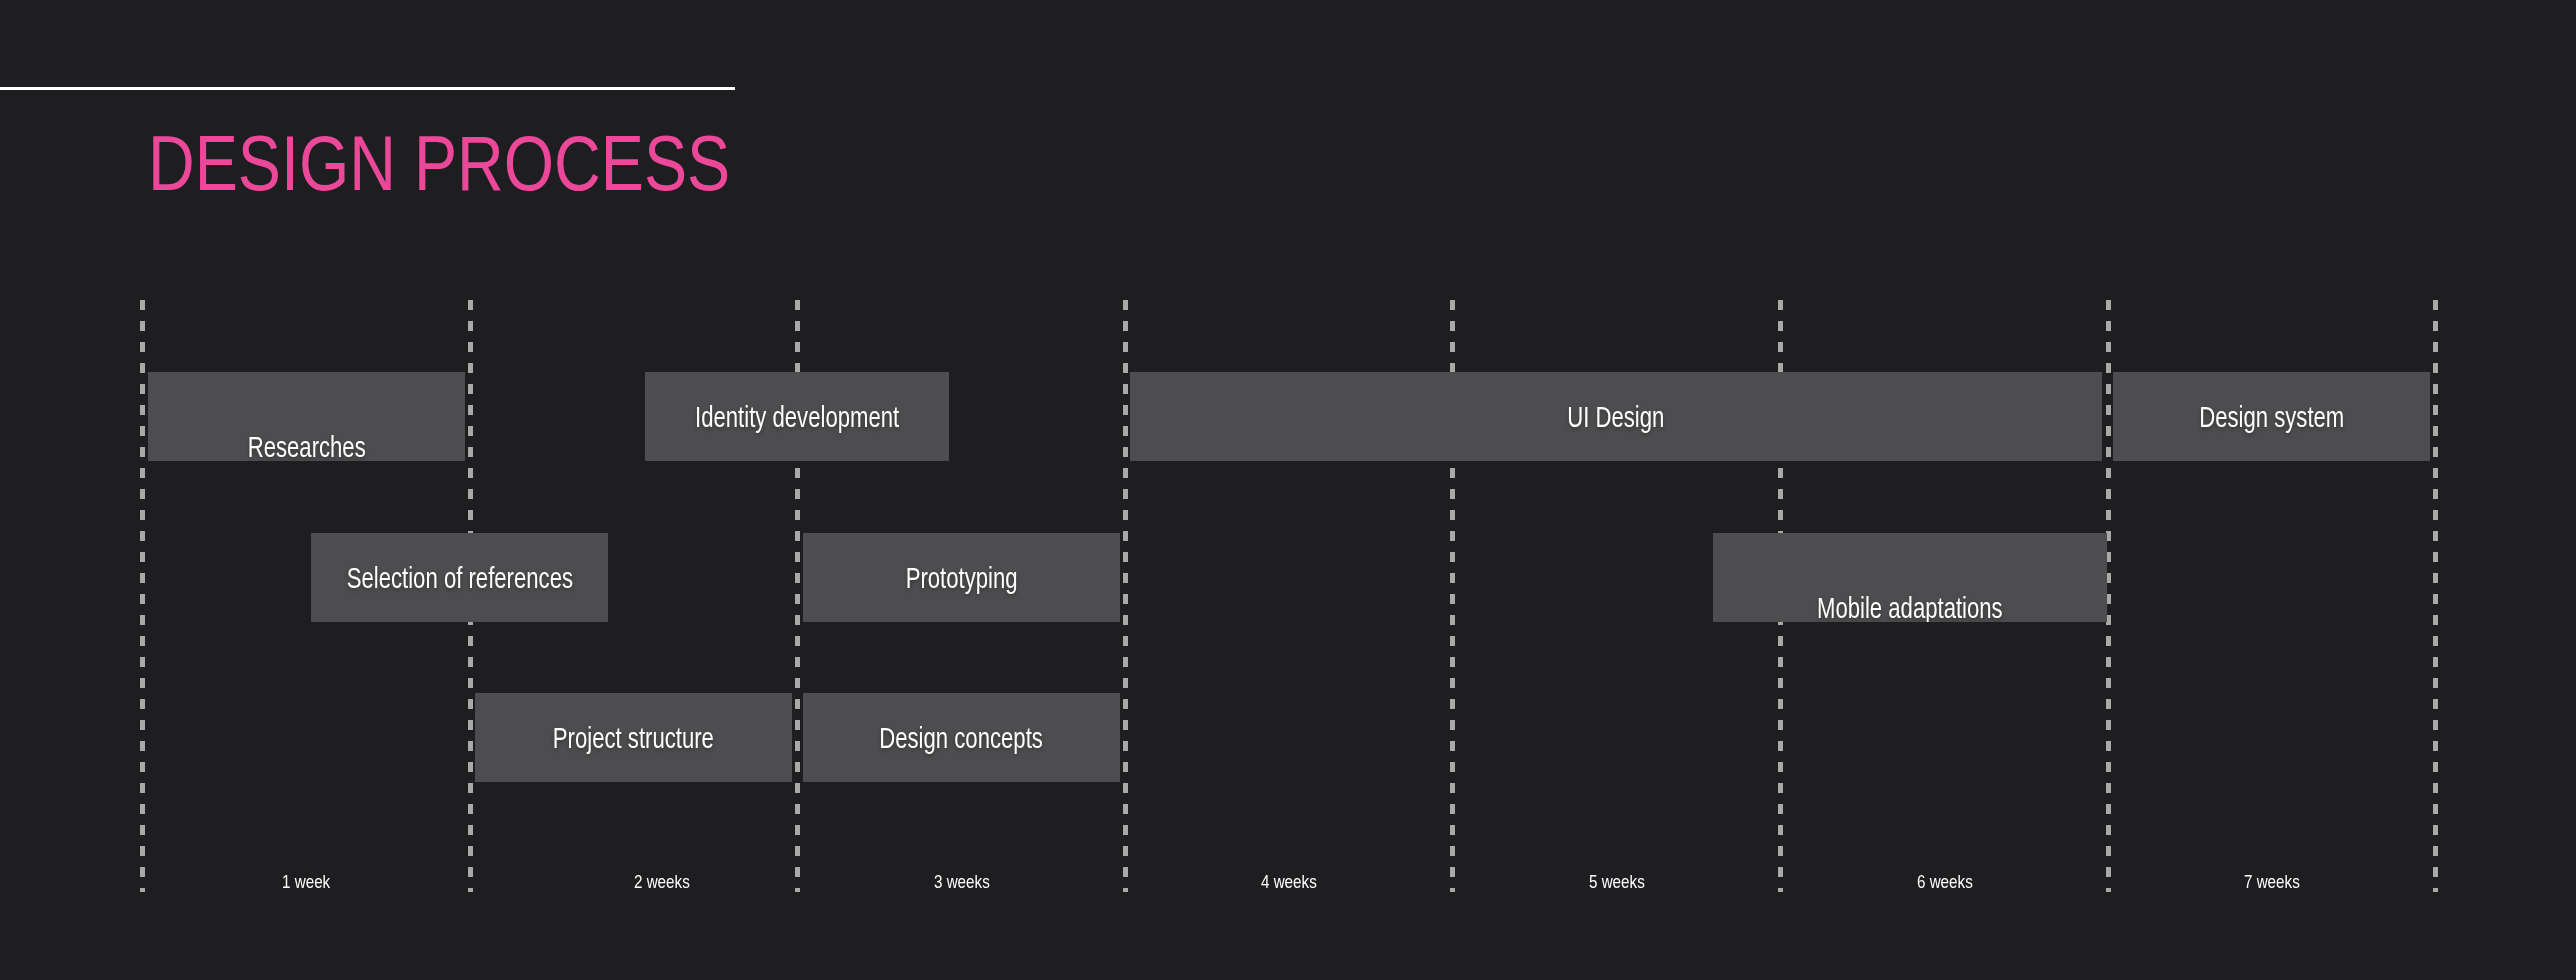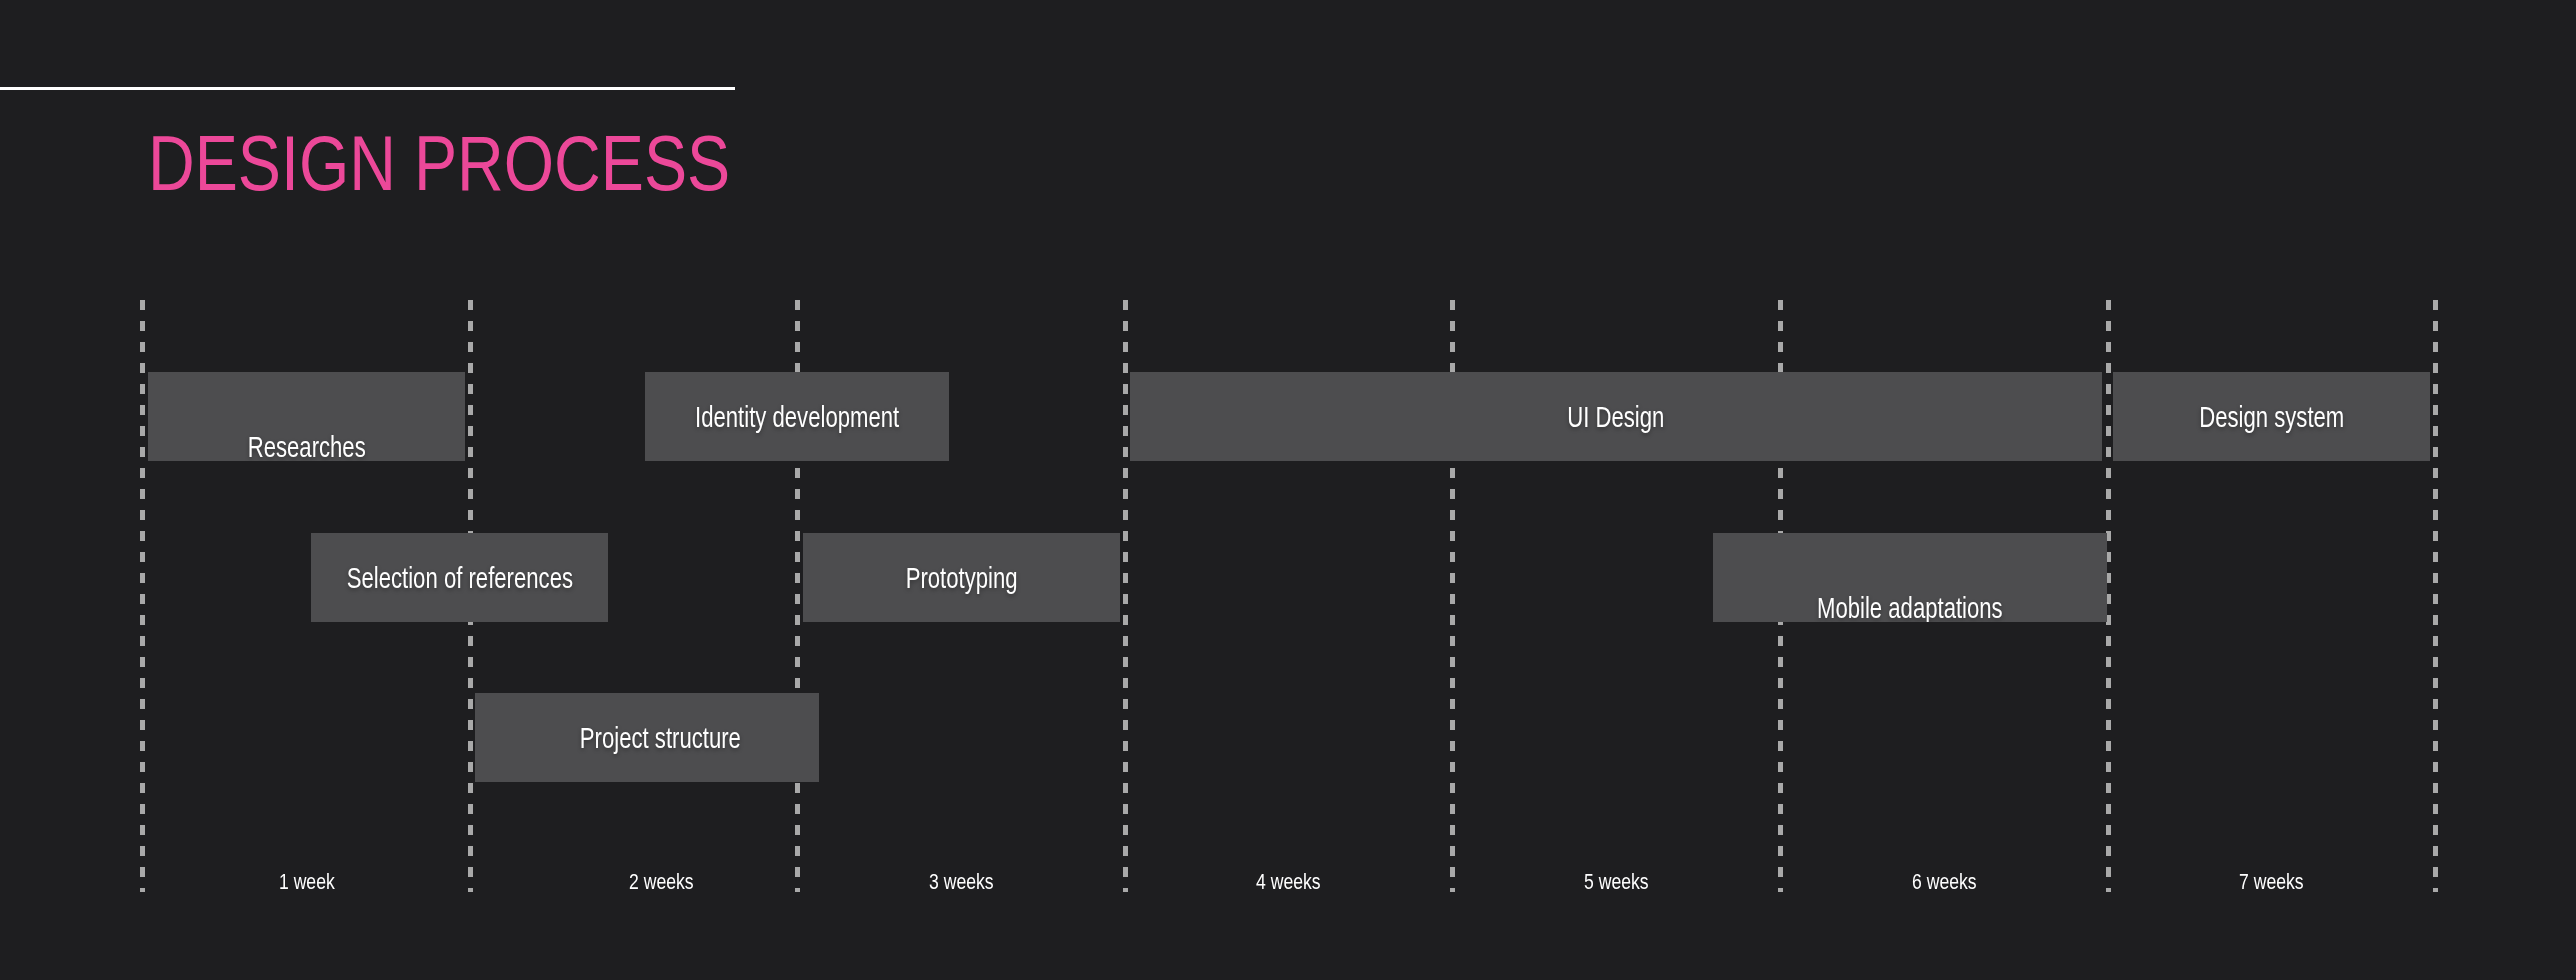--- a/index.html
+++ b/index.html
@@ -80,21 +80,21 @@
     text-shadow: 0 2px 5.4px rgba(0,0,0,0.35);
   }
   .week-label {
     position: absolute;
     top: 865px;
     width: 215px;
     height: 34px;
     line-height: 34px;
     text-align: center;
     color: #ffffff;
-    font-size: 22px;
+    font-size: 19px;
     white-space: nowrap;
   }
   .week-label .squeeze-week {
     display: inline-block;
     transform: scaleX(0.8);
     transform-origin: 50% 50%;
   }
 </style>
 </head>
 <body>
@@ -125,22 +125,25 @@
       </div>
       <div class="task-bar" style="left: 311px; width: 297px; top: 533px; height: 89px;">
         <span class="bar-label">Selection of references</span>
       </div>
       <div class="task-bar" style="left: 803px; width: 317px; top: 533px; height: 89px;">
         <span class="bar-label">Prototyping</span>
       </div>
       <div class="task-bar" style="left: 1713px; width: 394px; top: 533px; height: 89px; align-items: flex-end;">
         <span class="bar-label">Mobile adaptations</span>
       </div>
-      <div class="task-bar" style="left: 475px; width: 317px; top: 693px; height: 89px; padding-left: 27px;">
+      <div class="task-bar" style="left: 475px; width: 317px; top: 693px; height: 89px;">
         <span class="bar-label">Project structure</span>
+      </div>
+      <div class="task-bar" style="left: 803px; width: 317px; top: 693px; height: 89px;">
+        <span class="bar-label">Design concepts</span>
       </div>
       <div class="week-label" style="left: 199px;"><span class="squeeze-week">1 week</span></div>
       <div class="week-label" style="left: 554px;"><span class="squeeze-week">2 weeks</span></div>
       <div class="week-label" style="left: 854px;"><span class="squeeze-week">3 weeks</span></div>
       <div class="week-label" style="left: 1181px;"><span class="squeeze-week">4 weeks</span></div>
       <div class="week-label" style="left: 1509px;"><span class="squeeze-week">5 weeks</span></div>
       <div class="week-label" style="left: 1837px;"><span class="squeeze-week">6 weeks</span></div>
       <div class="week-label" style="left: 2164px;"><span class="squeeze-week">7 weeks</span></div>
     </div>
 </div>

